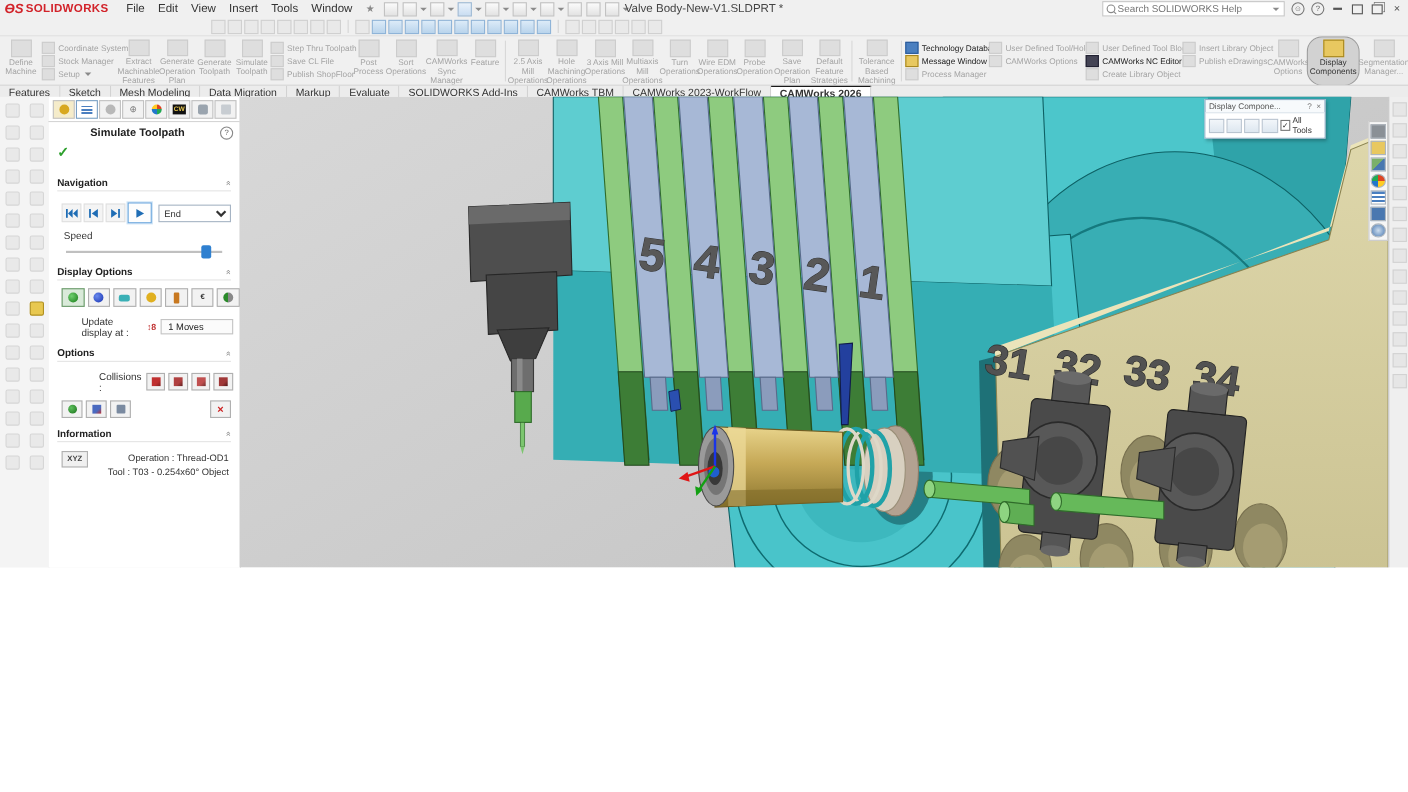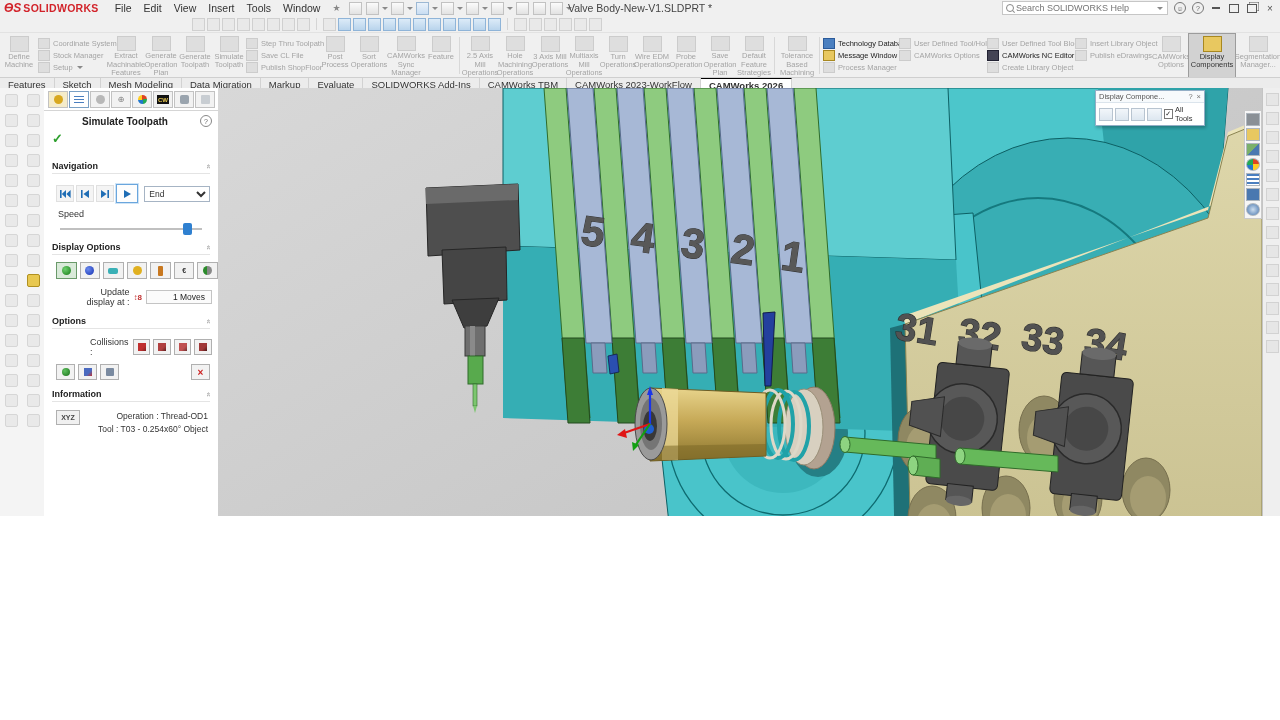--- a/index.html
+++ b/index.html
@@ -30,21 +30,21 @@
   
   #toolbar2{height:16px;display:flex;align-items:center;padding-left:192px;gap:2px;border-bottom:1px solid #e2e2e2;}
   .t2-ic{width:11px;height:11px;border:1px solid #d0d0d0;background:#e9e9e9;}
   .t2-ic.blue{background:linear-gradient(#dcebf8,#b9d4ec);border-color:#8fb4d8;}
   .t2-sep{width:1px;height:12px;background:#d5d5d5;margin:0 4px;}
 
   
   #ribbon{height:43px;display:flex;align-items:stretch;overflow:hidden;border-bottom:1px solid #cfcfcf;padding-top:1px;}
   .rl{flex:0 0 auto;display:flex;flex-direction:column;align-items:center;font-size:7.5px;line-height:1.1;color:#a4a4a4;text-align:center;padding-top:2px;}
   .rl::before{content:"";width:17px;height:14px;background:#dedede;border:1px solid #cccccc;margin-bottom:1px;}
-  .rl.on{color:#333;}
+  .rl.on{color:#333;border-radius:13px;}
   .rl.on::before{background:#efe6c8;border-color:#b8a860;}
   .rl.sel{background:#d2d2d2;outline:1px solid #9c9c9c;}
   .rl.sel::before{background:#e8c860;border-color:#a88820;}
   .rstack{flex:0 0 auto;display:flex;flex-direction:column;gap:1px;padding-top:4px;}
   .rs{display:flex;align-items:center;gap:3px;font-size:7.5px;color:#a4a4a4;white-space:nowrap;height:11px;}
   .rs::before{content:"";width:10px;height:9px;background:#dedede;border:1px solid #cccccc;flex:0 0 auto;}
   .rs.on{color:#222;}
   .rs.i-db::before{background:#4a7fc0;border-color:#2a5a9a;}
   .rs.i-msg::before{background:#e8c860;border-color:#a88820;}
   .rs.i-nc::before{background:#445;border-color:#223;}
@@ -82,21 +82,21 @@
   .ptri{width:0;height:0;border-top:4px solid transparent;border-bottom:4px solid transparent;border-left:7px solid #1f6db5;}
   select.endsel{width:70px;height:16px;font-size:8.5px;border:1px solid #a6b4c4;background:#fff;font-family:"Liberation Sans",sans-serif;color:#333;margin-left:4px;}
   .speedlbl{padding:4px 0 0 14px;color:#333;}
   .slider{position:relative;height:14px;margin:2px 16px 0 16px;}
   .slider .track{position:absolute;left:0;right:0;top:7px;height:2px;background:#c0c0c0;}
   .slider .thumb{position:absolute;top:2px;left:123px;width:9px;height:12px;background:#2f80d0;border-radius:2px;}
   .dispbtns{display:flex;gap:3px;padding:3px 0 2px 12px;}
   .dbtn{width:19px;height:15px;border:1px solid #b0b0b0;background:#f2f2f2;display:flex;align-items:center;justify-content:center;}
   .dbtn.active{background:#d9ead9;border-color:#6a9a6a;}
   .dot{width:9px;height:9px;border-radius:50%;}
-  .updrow{display:flex;align-items:center;gap:4px;padding:6px 6px 2px 30px;color:#333;text-align:right;}
+  .updrow{display:flex;align-items:center;gap:4px;padding:6px 6px 2px 30px;color:#333;}
   .updval{border:1px solid #c4c4c4;background:#fbfbfb;padding:1px 6px;min-width:52px;font-size:8.5px;color:#222;}
   .mini-red{color:#c03030;font-size:8px;font-weight:bold;}
   .colrow{display:flex;align-items:center;gap:3px;padding:4px 6px 2px 46px;color:#333;}
   .cbtn{width:17px;height:14px;border:1px solid #b0b0b0;background:#f2f2f2;display:flex;align-items:center;justify-content:center;}
   .csq{width:8px;height:8px;}
   .optrow{display:flex;align-items:center;gap:3px;padding:5px 8px 2px 12px;}
   .xbtn{margin-left:auto;}
   .xglyph{color:#cc2020;font-weight:bold;font-size:10px;}
   .inforow{display:flex;padding:4px 8px 0 12px;gap:6px;}
   .xyzbtn{width:22px;height:13px;border:1px solid #b0b0b0;background:#f0f0f0;font-size:7px;font-weight:bold;display:flex;align-items:center;justify-content:center;color:#444;flex:0 0 auto;}

